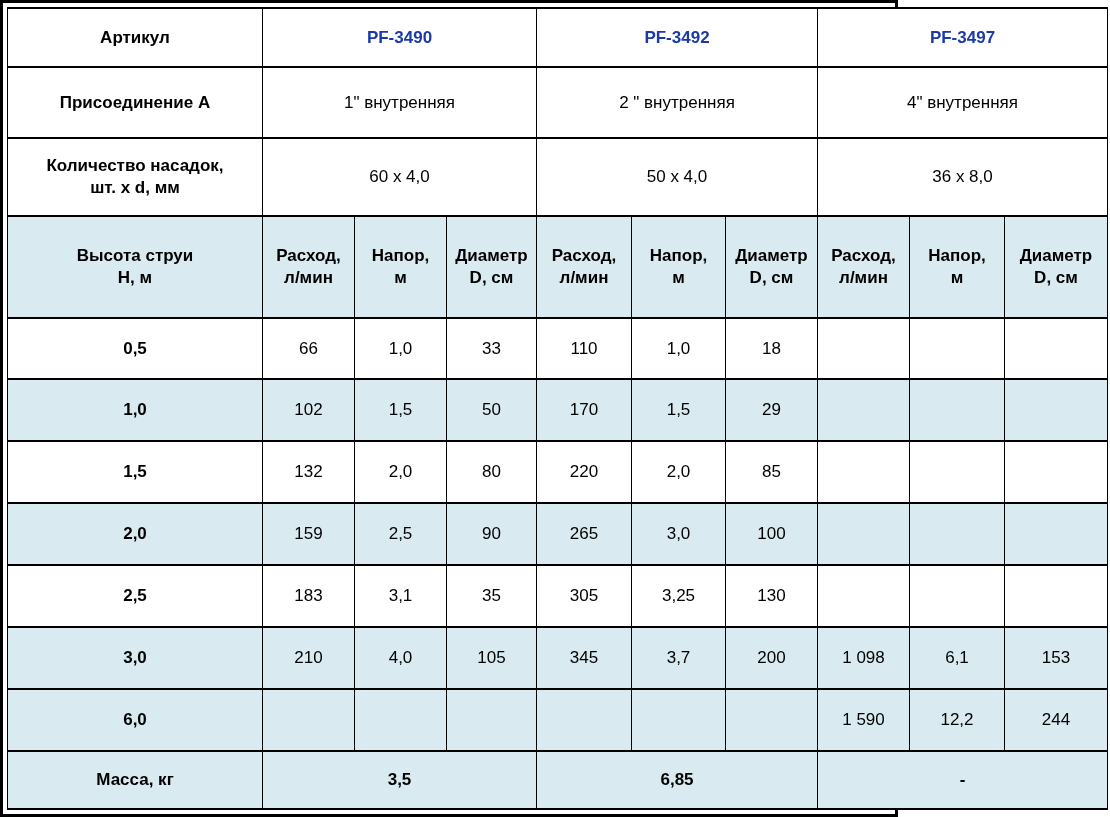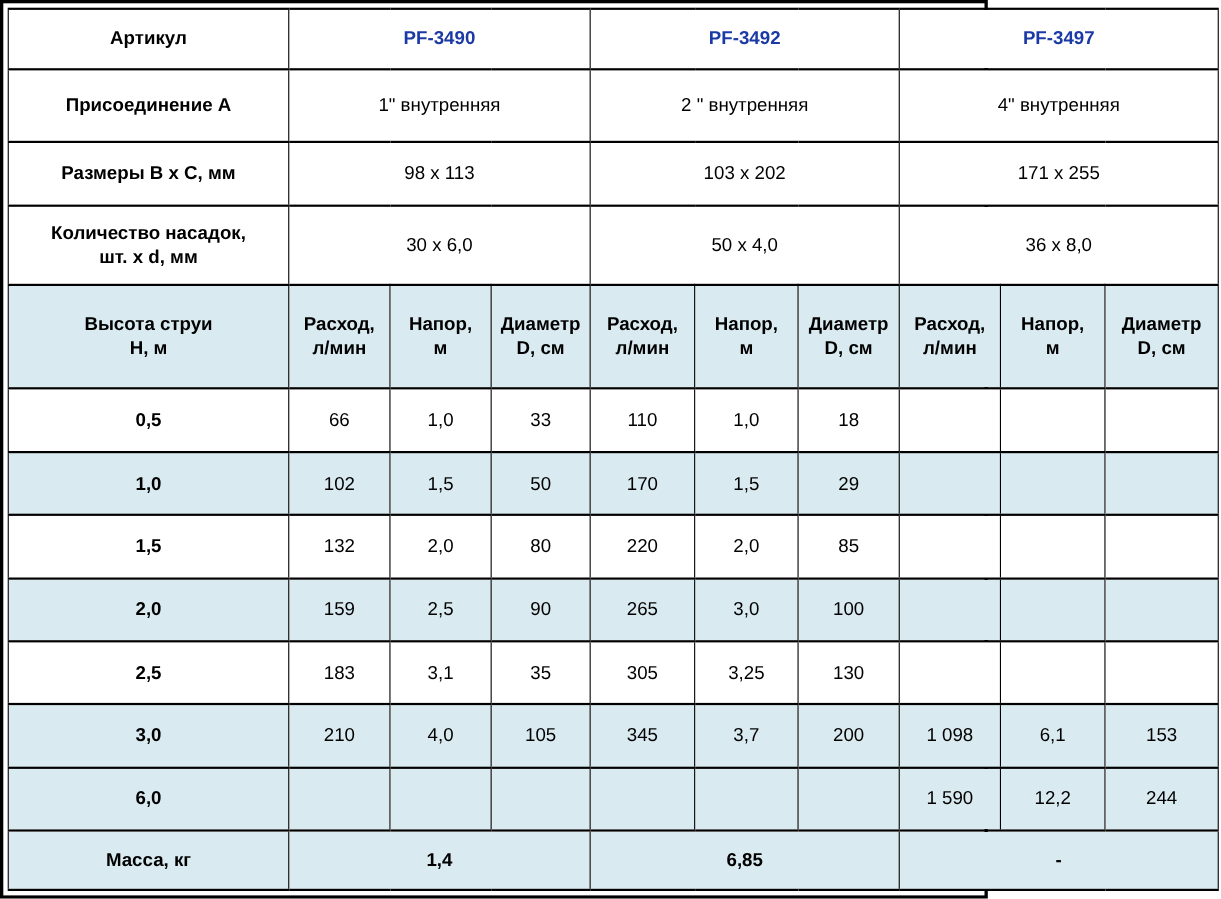--- a/index.html
+++ b/index.html
@@ -58,33 +58,27 @@
     <td class="article white" colspan="3">PF-3497</td>
   </tr>
 
   <tr class="h-conn">
     <td class="b white">Присоединение А</td>
     <td class="white" colspan="3">1" внутренняя</td>
     <td class="white" colspan="3">2 " внутренняя</td>
     <td class="white" colspan="3">4" внутренняя</td>
   </tr>
 
-  <tr class="h-dims">
-    <td class="b white">Размеры В х С, мм</td>
-    <td class="white" colspan="3">98 x 113</td>
-    <td class="white" colspan="3">103 x 202</td>
-    <td class="white" colspan="3">171 x 255</td>
-  </tr>
 
   <tr class="h-nozzle">
     <td class="b white two">
       <span>Количество насадок,</span>
       <span>шт. x d, мм</span>
     </td>
-    <td class="white" colspan="3">30 x 6,0</td>
+    <td class="white" colspan="3">60 x 4,0</td>
     <td class="white" colspan="3">50 x 4,0</td>
     <td class="white" colspan="3">36 x 8,0</td>
   </tr>
 
   <tr class="h-head">
     <td class="b blue two">
       <span>Высота струи</span>
       <span>Н, м</span>
     </td>
     <td class="b blue two">
@@ -213,20 +207,20 @@
     <td class="blue"></td>
     <td class="blue"></td>
     <td class="blue">1 590</td>
     <td class="blue">12,2</td>
     <td class="blue">244</td>
   </tr>
 
 
   <tr class="h-mass">
     <td class="b blue">Масса, кг</td>
-    <td class="b blue" colspan="3">1,4</td>
+    <td class="b blue" colspan="3">3,5</td>
     <td class="b blue" colspan="3">6,85</td>
     <td class="b blue" colspan="3">-</td>
   </tr>
 
 </tbody>
     </table>
 </div>
 
 </body></html>

